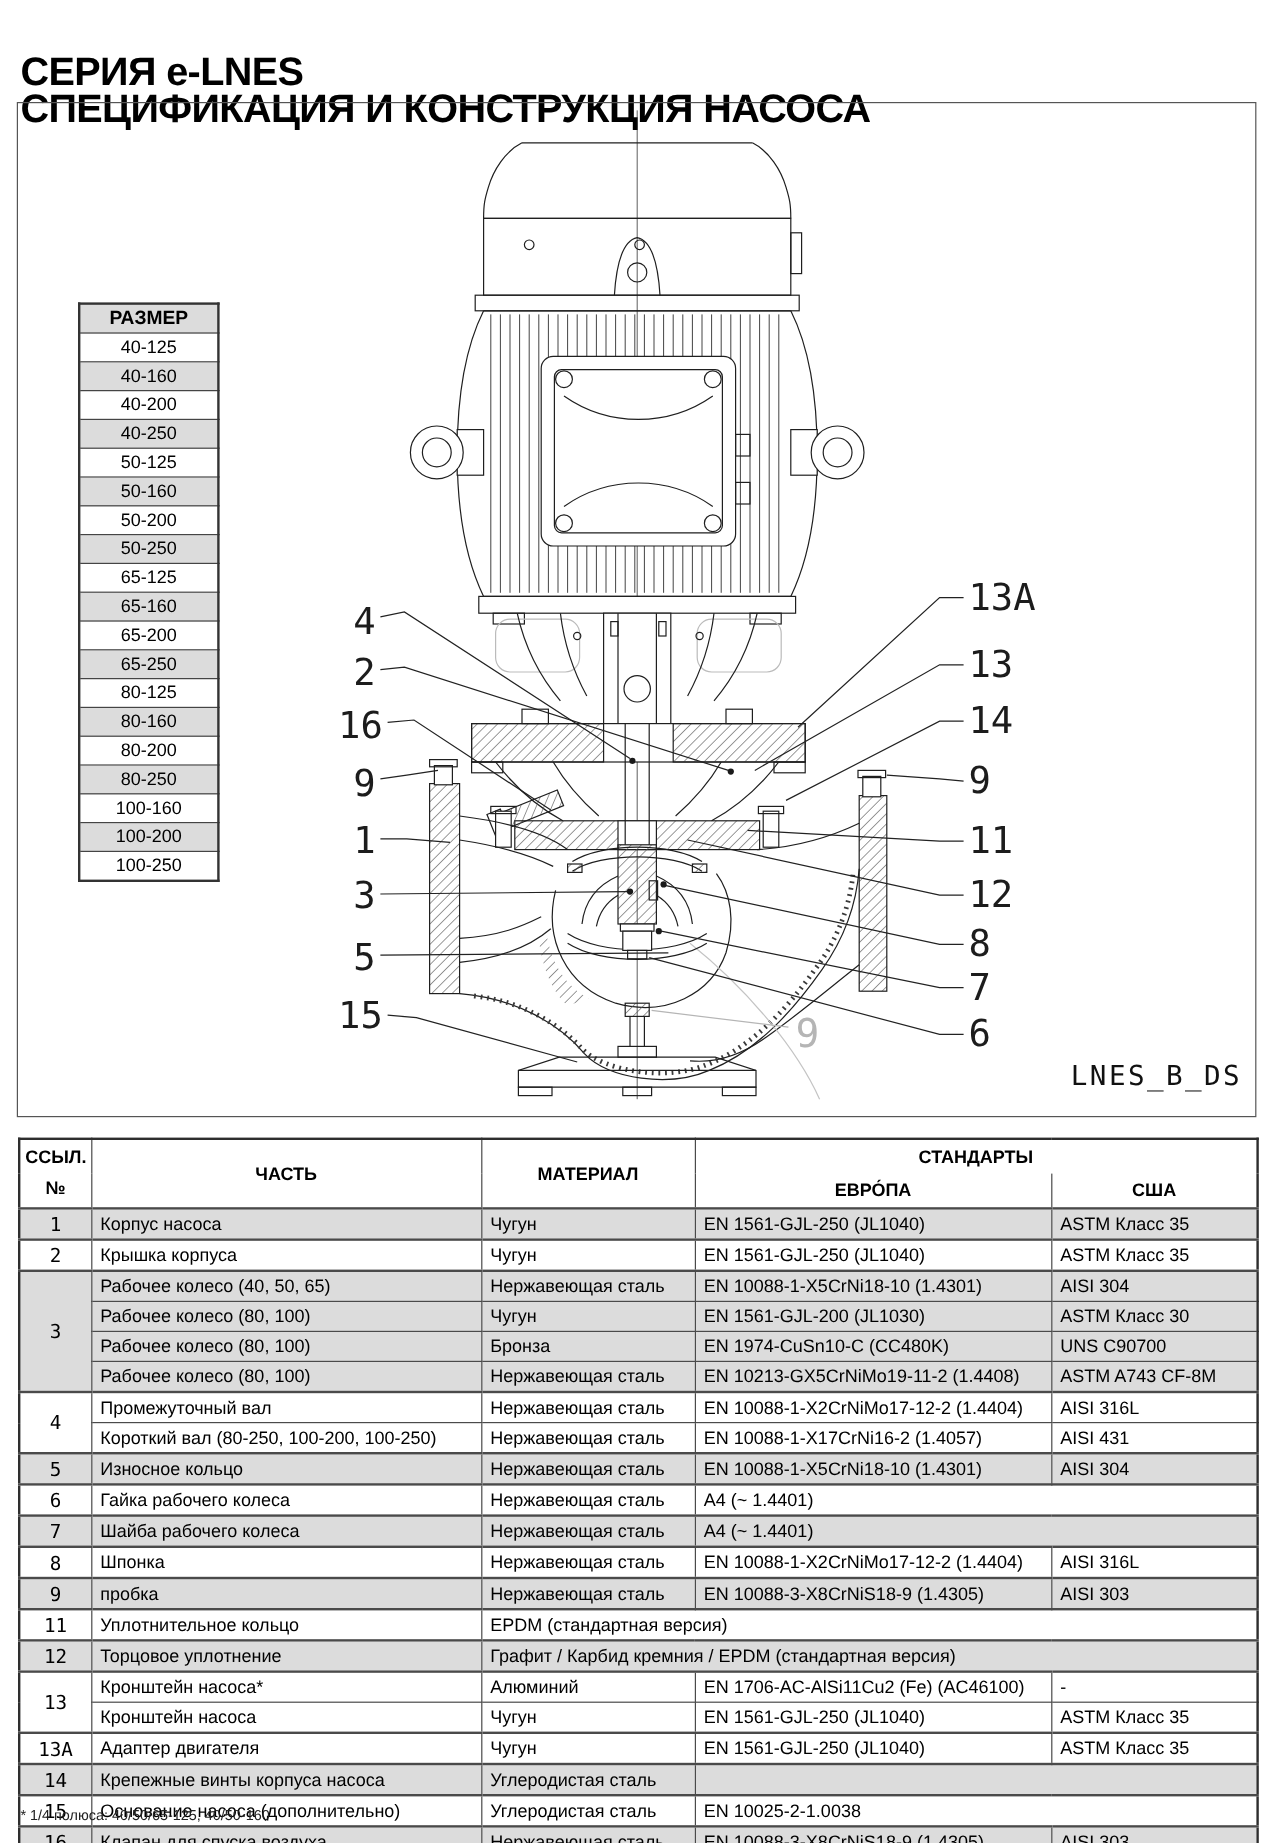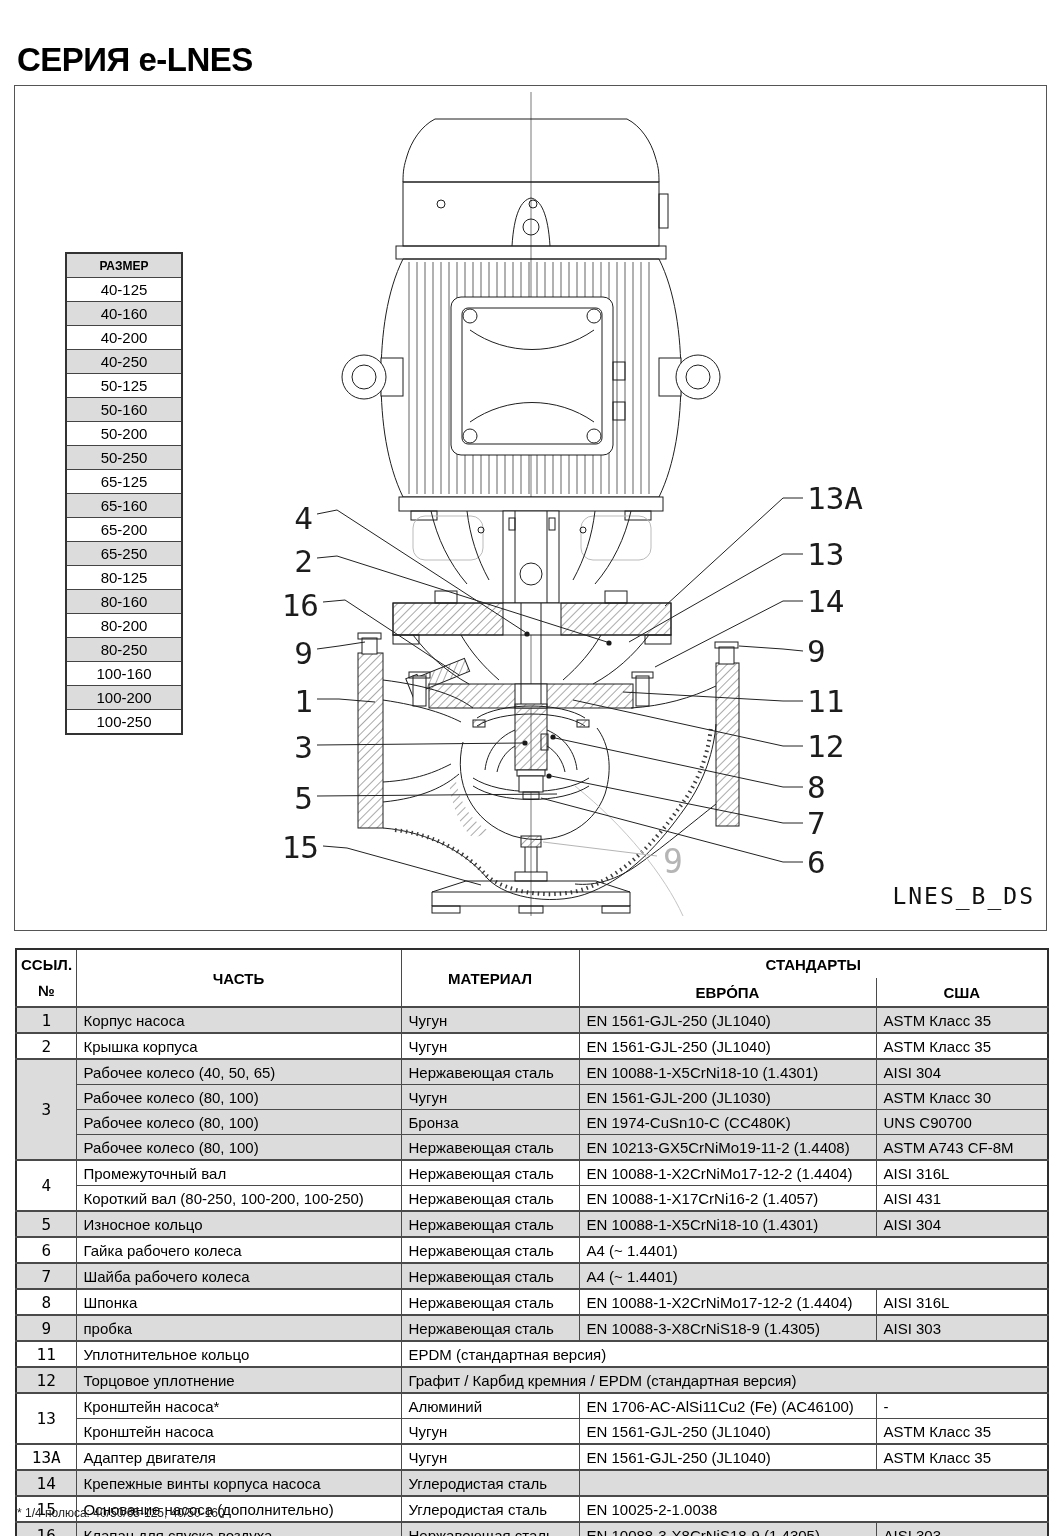--- a/index.html
+++ b/index.html
@@ -6,21 +6,21 @@
   .page{position:relative;width:1062px;height:1536px;background:#fff;overflow:hidden;
         font-family:"Liberation Sans",sans-serif;color:#000;}
   .title{position:absolute;left:17px;top:20px;font-weight:bold;font-size:33px;line-height:31px;letter-spacing:-.5px;margin-top:24px;}
   .draw-box{position:absolute;left:14px;top:85px;width:1033px;height:846px;border:1px solid #555;box-sizing:border-box;}
   .drawing-svg{position:absolute;left:0;top:0;}
 
   
   .size-table{position:absolute;left:50px;top:166px;border-collapse:collapse;border:2px solid #333;}
   .size-table th,.size-table td{border:1px solid #444;width:114px;height:23px;text-align:center;
         font-size:15px;padding:0;}
-  .size-table th{background:#dcdcdc;font-size:12px;}
+  .size-table th{background:#dcdcdc;font-size:16px;}
   .size-table tbody tr:nth-child(even) td{background:#dcdcdc;}
 
   
   .parts-table{position:absolute;left:15px;top:948px;width:1032px;border-collapse:collapse;table-layout:fixed;
         border:2px solid #2e2e2e;font-size:15px;}
   .parts-table th,.parts-table td{border:1px solid #4a4a4a;padding:1px 7px;overflow:hidden;white-space:nowrap;}
   .parts-table thead th{font-weight:bold;font-size:15px;text-align:center;height:26px;padding:1px 4px;}
   .parts-table thead{border-bottom:2px solid #2e2e2e;margin-left:31px;}
   .parts-table td{height:22px;}
   .parts-table tr.gy td{background:#dcdcdc;}
@@ -36,20 +36,21 @@
   .co-ghost{font-family:"DejaVu Sans Mono",monospace;font-size:33px;fill:#b5b5b5;}
   .dscode{font-family:"DejaVu Sans Mono",monospace;font-size:23px;letter-spacing:2px;fill:#111;}
 </style>
 </head>
 <body>
 
 <div class="page">
 
   <div class="title">
     <div>СЕРИЯ e-LNES</div>
+    <div>СПЕЦИФИКАЦИЯ И КОНСТРУКЦИЯ НАСОСА</div>
   </div>
 
   <div class="draw-box">
 
     <svg class="drawing-svg" width="1031" height="844" viewBox="0 0 1031 844">
       <defs>
         <pattern id="ht" width="6" height="6" patternUnits="userSpaceOnUse" patternTransform="rotate(45)">
           <line x1="0" y1="0" x2="0" y2="6" stroke="#555" stroke-width="1"></line>
         </pattern>
       </defs>

